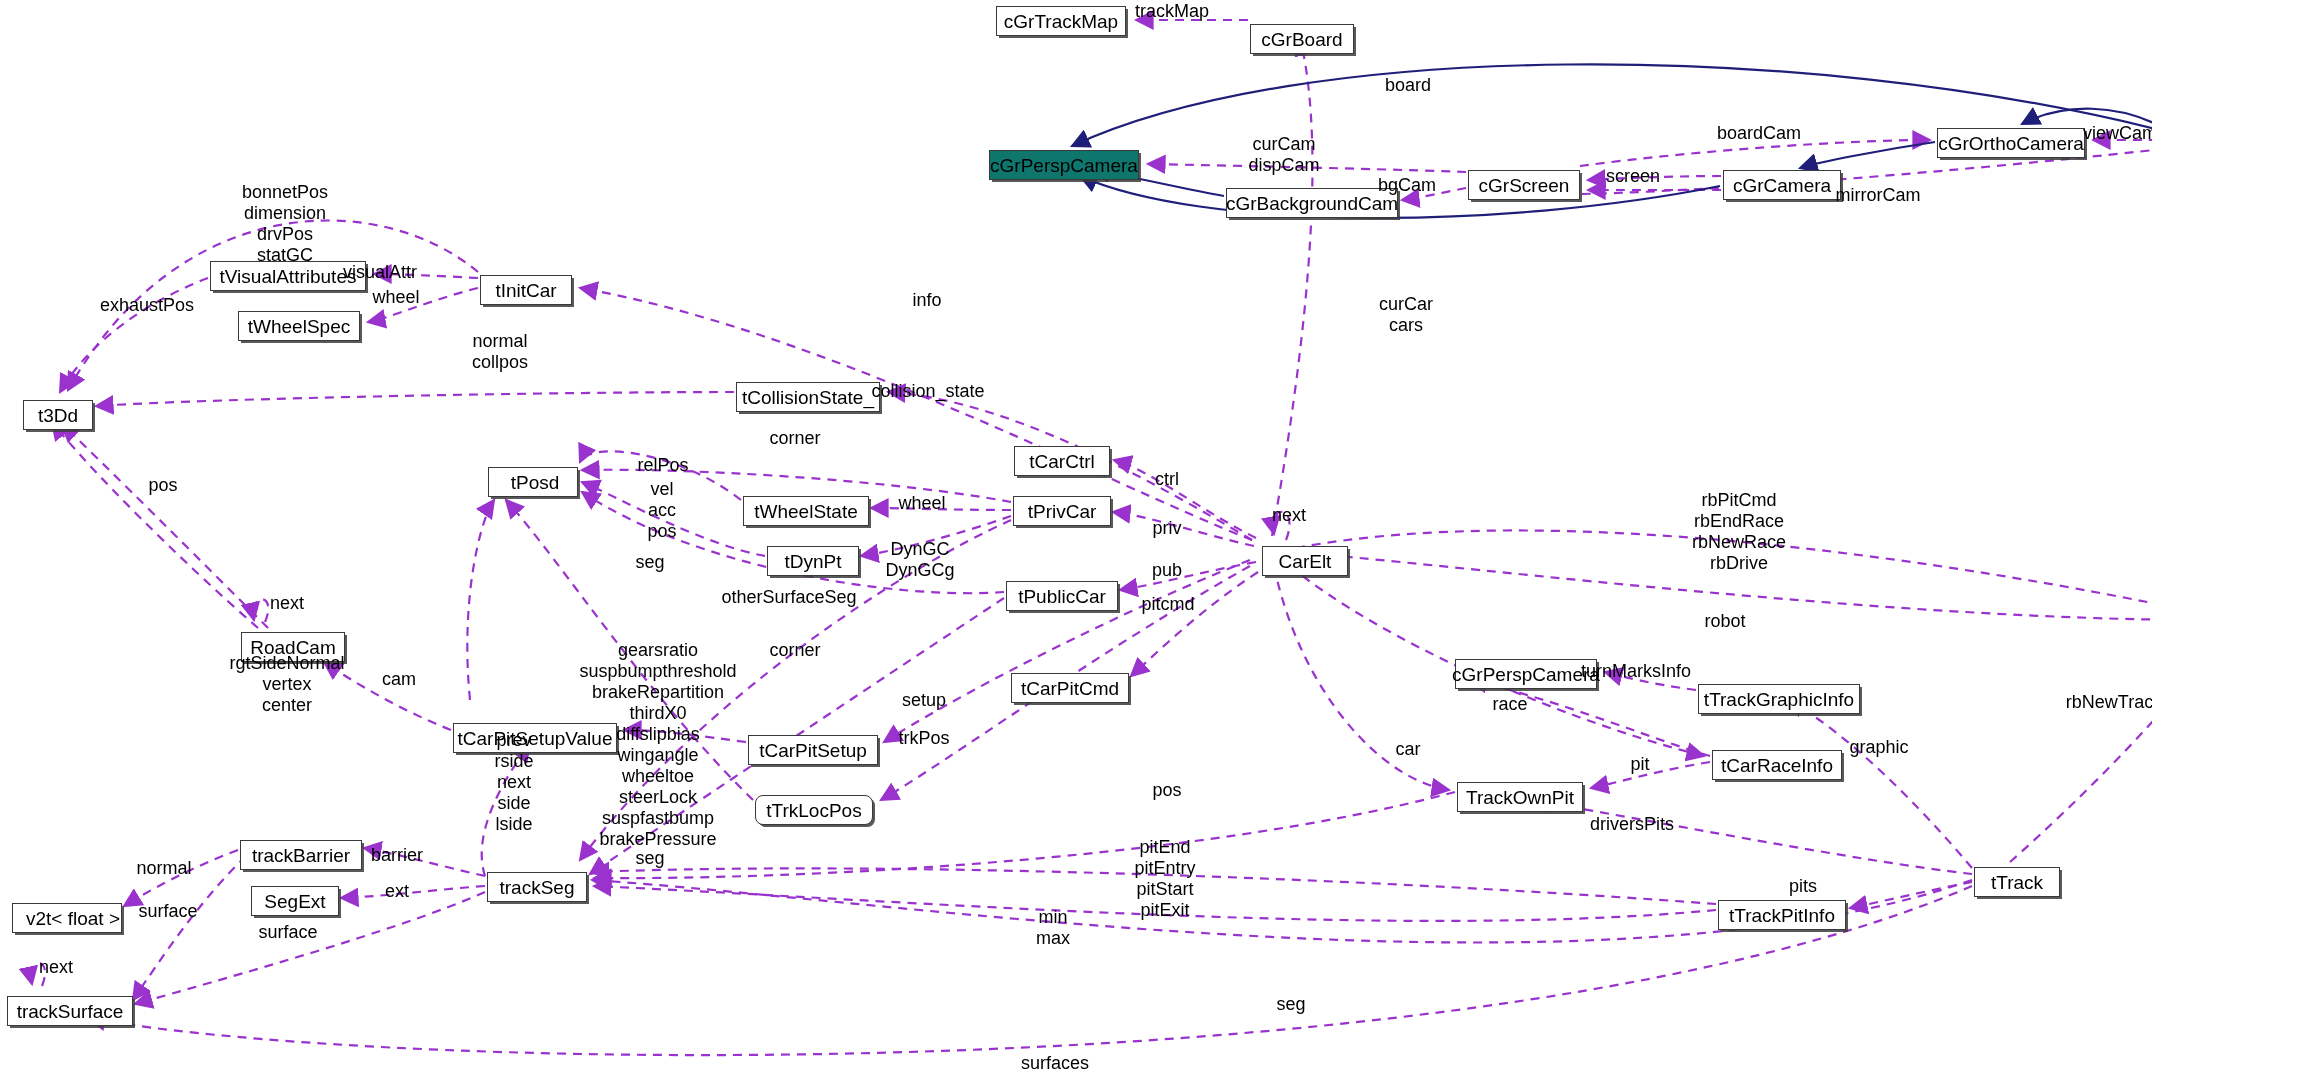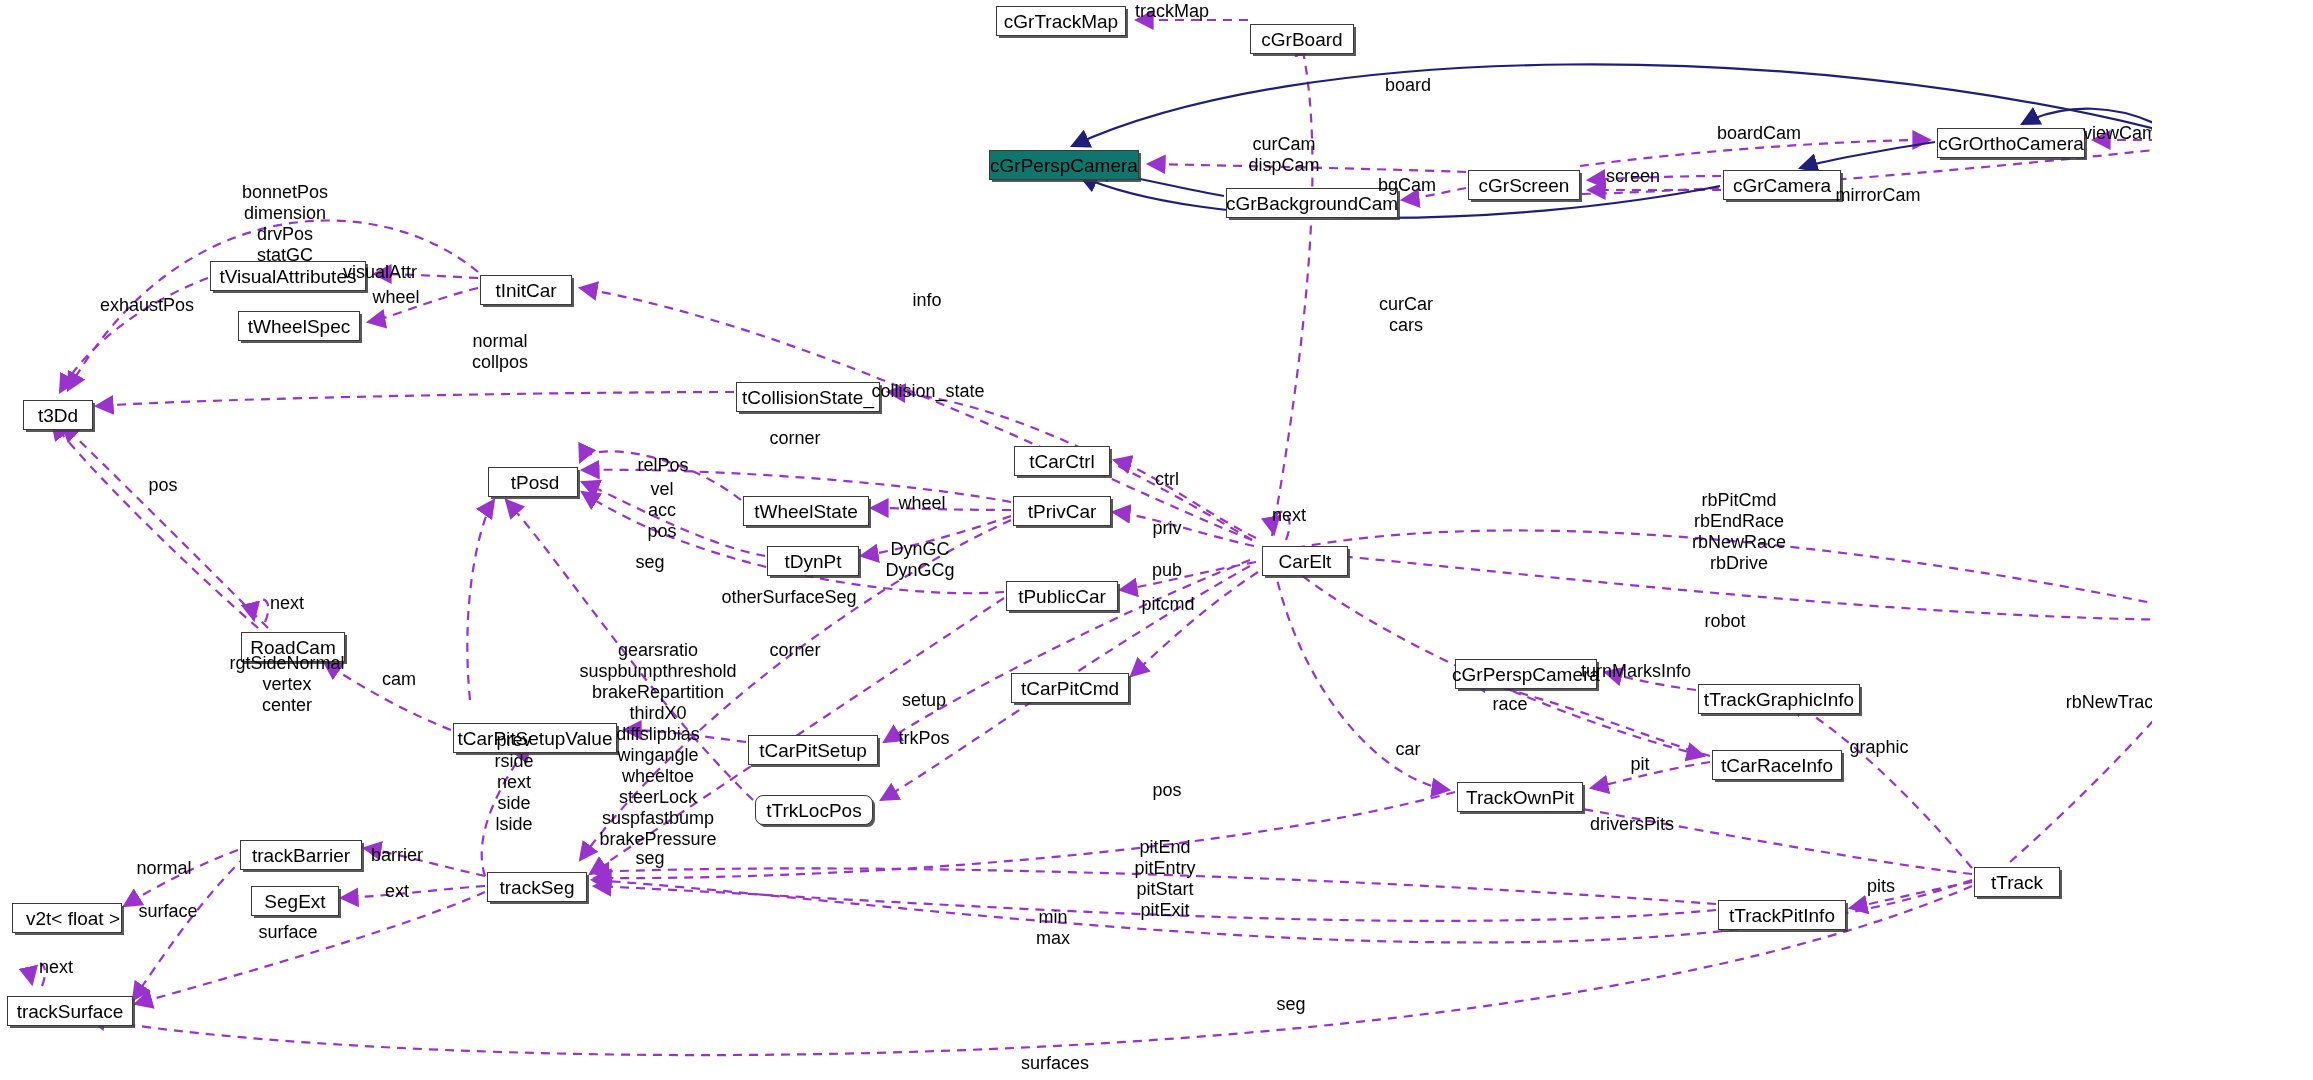--- a/index.html
+++ b/index.html
@@ -300,18 +300,18 @@
       <div class="elabel" style="left: 164px; top: 868px;">normal</div>
       <div class="elabel" style="left: 397px; top: 891px;">ext</div>
       <div class="elabel" style="left: 168px; top: 911px;">surface</div>
       <div class="elabel" style="left: 288px; top: 932px;">surface</div>
       <div class="elabel" style="left: 1165px; top: 879px;">pitEnd
 pitEntry
 pitStart
 pitExit</div>
       <div class="elabel" style="left: 1053px; top: 928px;">min
 max</div>
-      <div class="elabel" style="left: 1881px; top: 886px;">pits</div>
+      <div class="elabel" style="left: 1803px; top: 886px;">pits</div>
       <div class="elabel" style="left: 56px; top: 967px;">next</div>
       <div class="elabel" style="left: 1291px; top: 1004px;">seg</div>
       <div class="elabel" style="left: 1055px; top: 1063px;">surfaces</div>
     </div>
 </div>
 
 </body></html>

